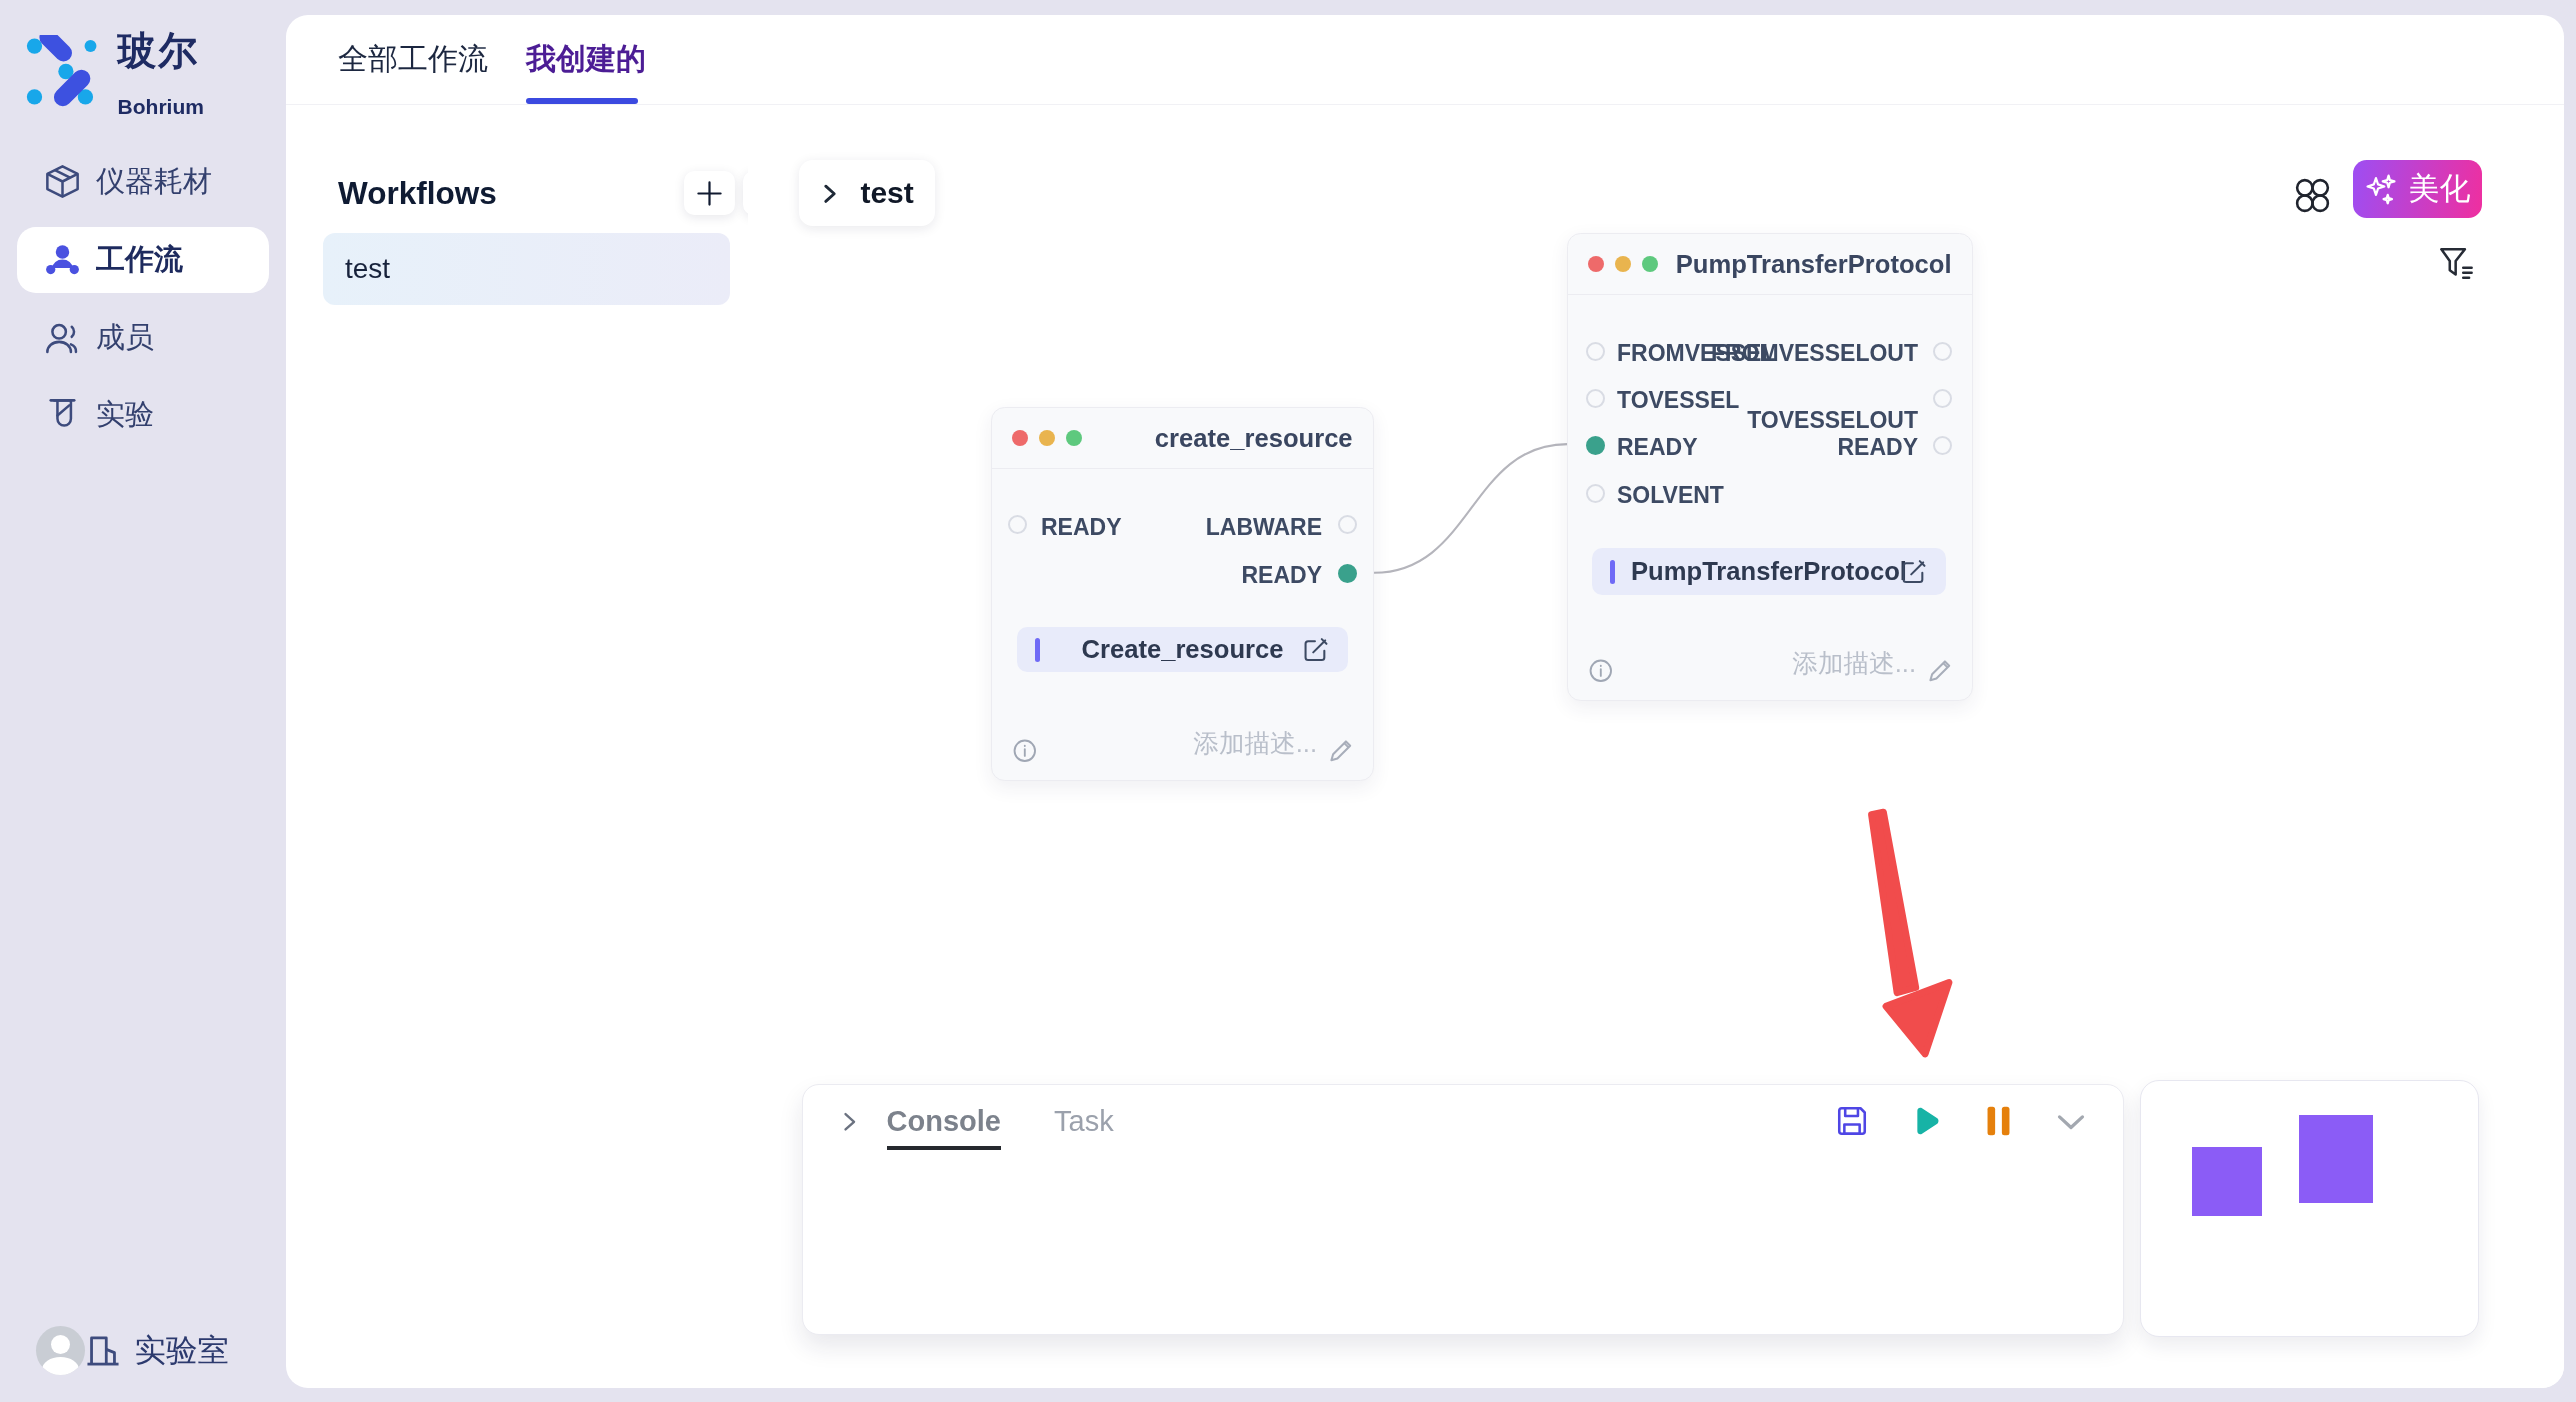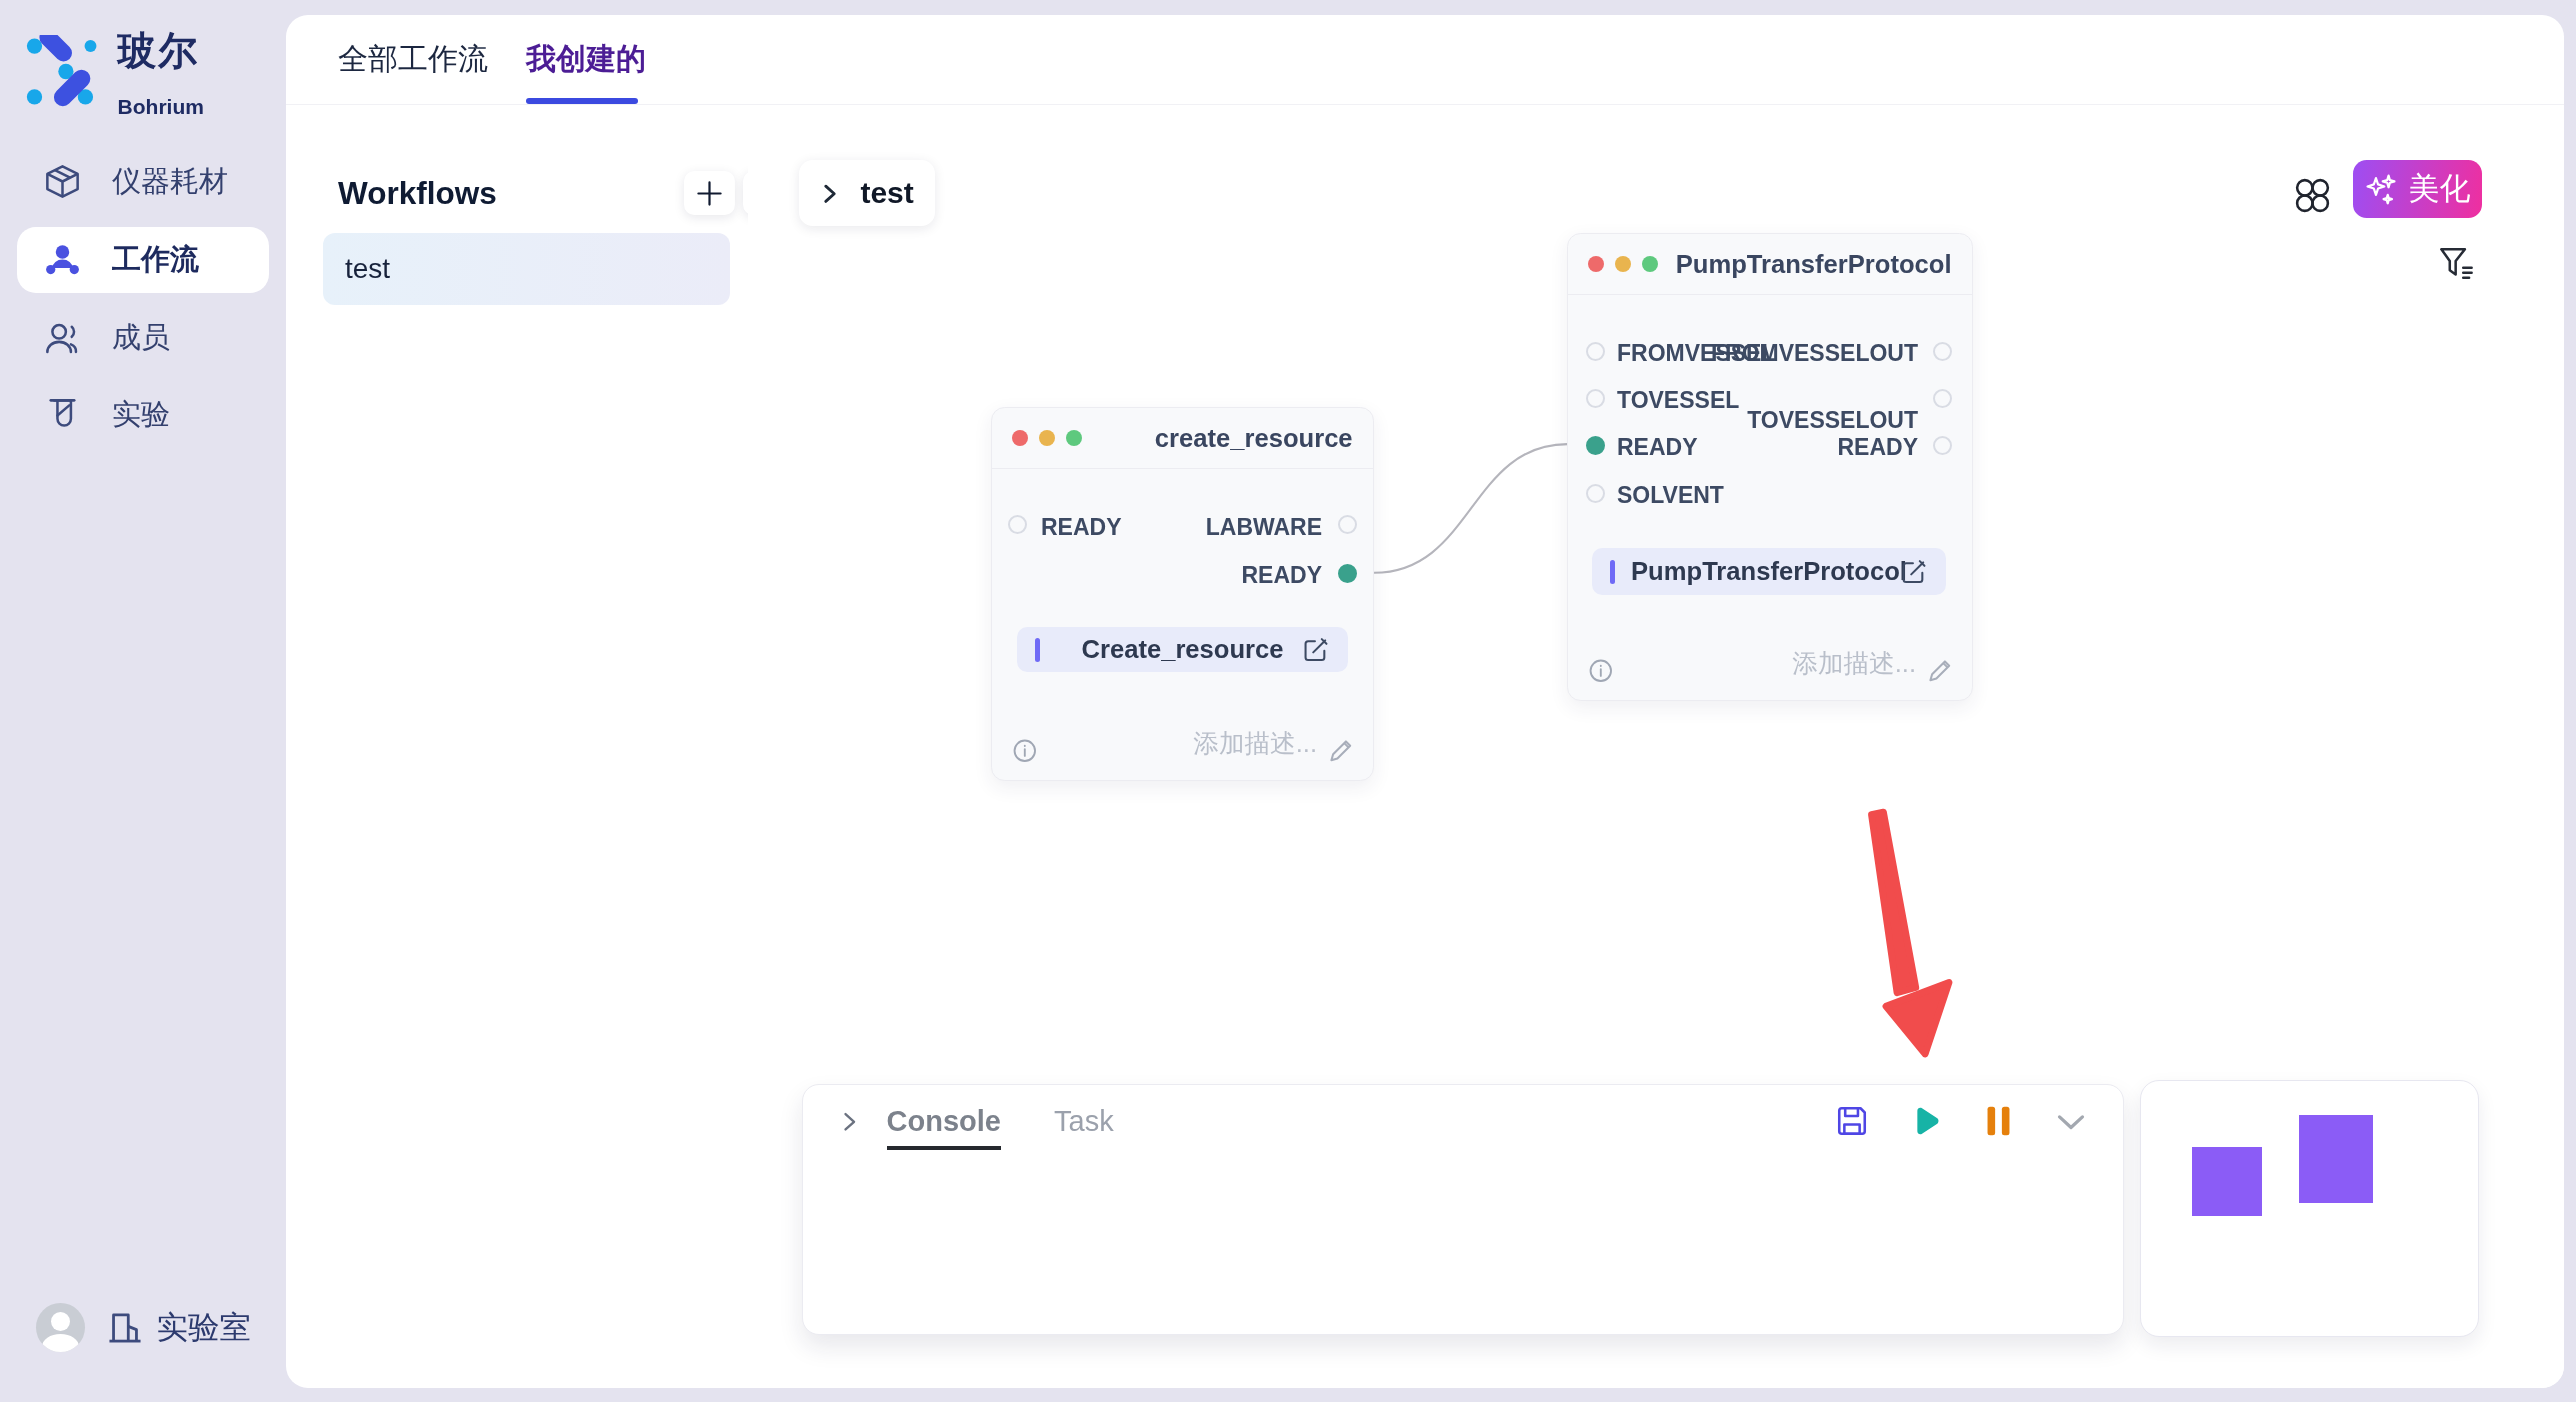--- a/index.html
+++ b/index.html
@@ -9,27 +9,27 @@
     background:#e4e3ef; position:relative; overflow:hidden; color:#2c3a6e;
   }
 
   
   .sidebar { position:absolute; left:0; top:0; width:286px; height:1402px; }
   .logo-row { position:absolute; left:25.6px; top:24px; display:flex; align-items:center; gap:19px; }
   .logo-mark { width:73px; height:73px; }
   .brand-name { font-size:39px; font-weight:bold; color:#1e2b63; letter-spacing:1.7px; }
   .brand-sub { font-size:21px; font-weight:bold; color:#1e2b63; margin-top:17px; }
   .nav { position:absolute; left:0; top:143px; width:286px; }
-  .nav-item { position:relative; height:77px; display:flex; align-items:center; padding-left:44px; gap:31px;
+  .nav-item { position:relative; height:77px; display:flex; align-items:center; padding-left:44px; gap:15px;
               font-size:29px; color:#33406e; cursor:pointer; }
   .nav-item .nicon { width:37px; height:37px; flex:0 0 37px; color:#3d4b7d; }
   .nav-item.active { background:#fff; border-radius:19px; margin:6.8px 17px; height:66px; padding-left:27px;
                      font-weight:bold; color:#1d2a5e; }
   .nav-item.active .nicon { color:#4a51e0; }
-  .side-footer { position:absolute; left:36px; bottom:50px; display:flex; align-items:center; gap:22px; }
+  .side-footer { position:absolute; left:36px; bottom:27px; display:flex; align-items:center; }
   .avatar { width:49px; height:49px; border-radius:50%; background:#c9cdd4; position:relative; overflow:hidden; }
   .avatar::before { content:""; position:absolute; left:15.3px; top:9.4px; width:19px; height:19px; border-radius:50%; background:#fff; }
   .avatar::after  { content:""; position:absolute; left:6px;  top:31px; width:37px; height:25.6px; border-radius:50%; background:#fff; }
   .lab-row { display:flex; align-items:center; gap:13.6px; font-size:31.5px; color:#2c3a6e; font-weight:500; }
   .lab-row .nicon { width:36px; height:36px; color:#3d4b7d; }
 
   
   .main-card { position:absolute; left:286px; top:15.3px; width:2278px; height:1373px;
                background:#fff; border-radius:22px; overflow:hidden; }
   .tabbar { position:absolute; left:0; top:0; width:100%; height:90px; border-bottom:1.7px solid #f1f1f5; }

